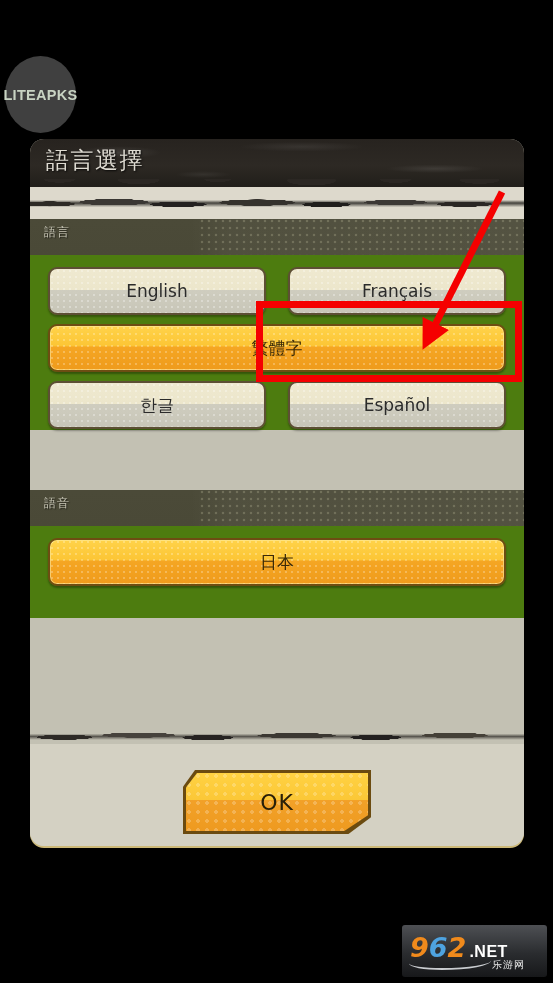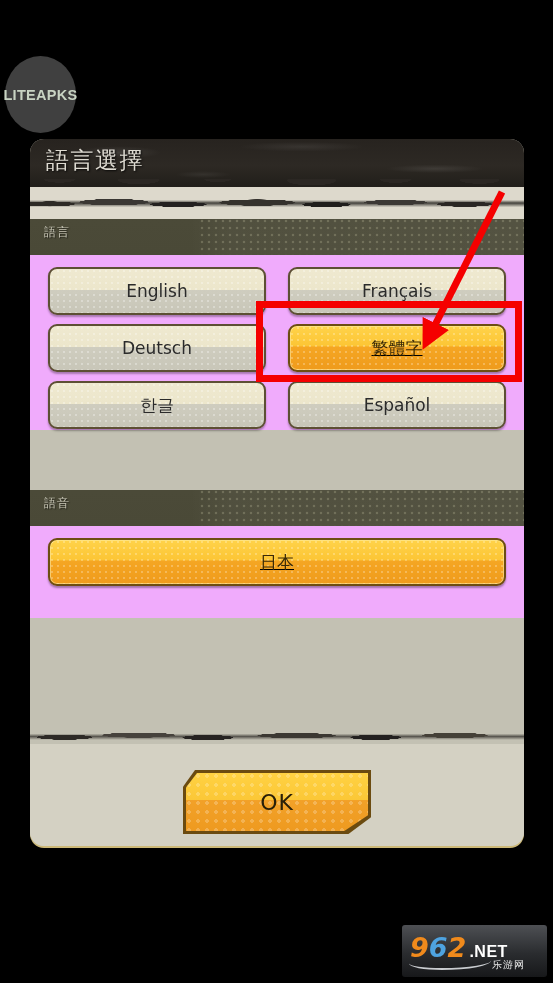--- a/index.html
+++ b/index.html
@@ -131,21 +131,21 @@
     top: 5px;
     font-size: 12px;
     color: #c8c6b6;
     letter-spacing: 1px;
     text-shadow: 1px 1px 1px rgba(0,0,0,.55);
     font-family: "DejaVu Sans", "Liberation Sans", sans-serif;
   }
 
   
   .section-body {
-    background: #f0abfc;
+    background: #4d7c0f;
     padding: 12px 18px 0 18px;
   }
   #lang-body { height: 163px; }
   #voice-body { height: 80px; }
   #spacer-mid { height: 60px; background: #c3c1b3; }
   #spacer-low { height: 112px; background: #c3c1b3; }
 
   .btn-row {
     display: flex;
     gap: 22px;
@@ -176,21 +176,20 @@
     z-index: 2;
     font-family: "DejaVu Sans", "Liberation Sans", sans-serif;
   }
   .choice-btn.selected {
     border-color: #6d4d12;
     background-image:
       radial-gradient(circle at 2px 2px, rgba(255,255,255,.26) 1.2px, transparent 1.4px),
       linear-gradient(#ffd34a 0%, #fcc534 46%, #f5a623 47%, #ef9b1c 100%);
     background-size: 6px 6px, 100% 100%;
     box-shadow: inset 0 0 0 1px rgba(255,240,170,.55), 0 2px 2px rgba(0,0,0,.32);
-    text-decoration: underline;
   }
   .choice-btn.selected .cap { color: #3a2a08; }
 
   
   #bottom-brush {
     position: relative;
     height: 14px;
     background: #c3c1b3;
   }
   #bottom-brush .brush {
@@ -331,23 +330,20 @@
   <div class="section-body" id="lang-body">
     <div class="btn-row">
       <div class="choice-btn">
         <span class="cap">English</span>
       </div>
       <div class="choice-btn">
         <span class="cap">Français</span>
       </div>
     </div>
     <div class="btn-row">
-      <div class="choice-btn">
-        <span class="cap">Deutsch</span>
-      </div>
       <div class="choice-btn selected">
         <span class="cap">繁體字</span>
       </div>
     </div>
     <div class="btn-row">
       <div class="choice-btn">
         <span class="cap">한글</span>
       </div>
       <div class="choice-btn">
         <span class="cap">Español</span>

